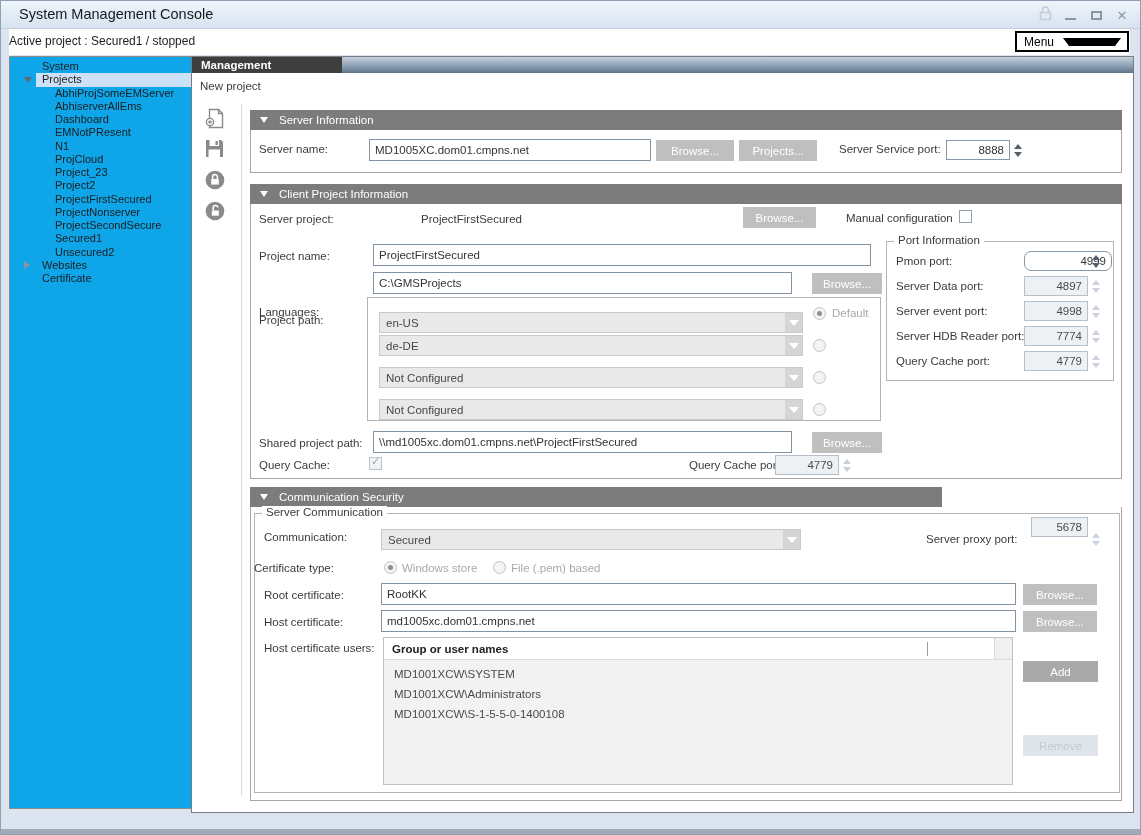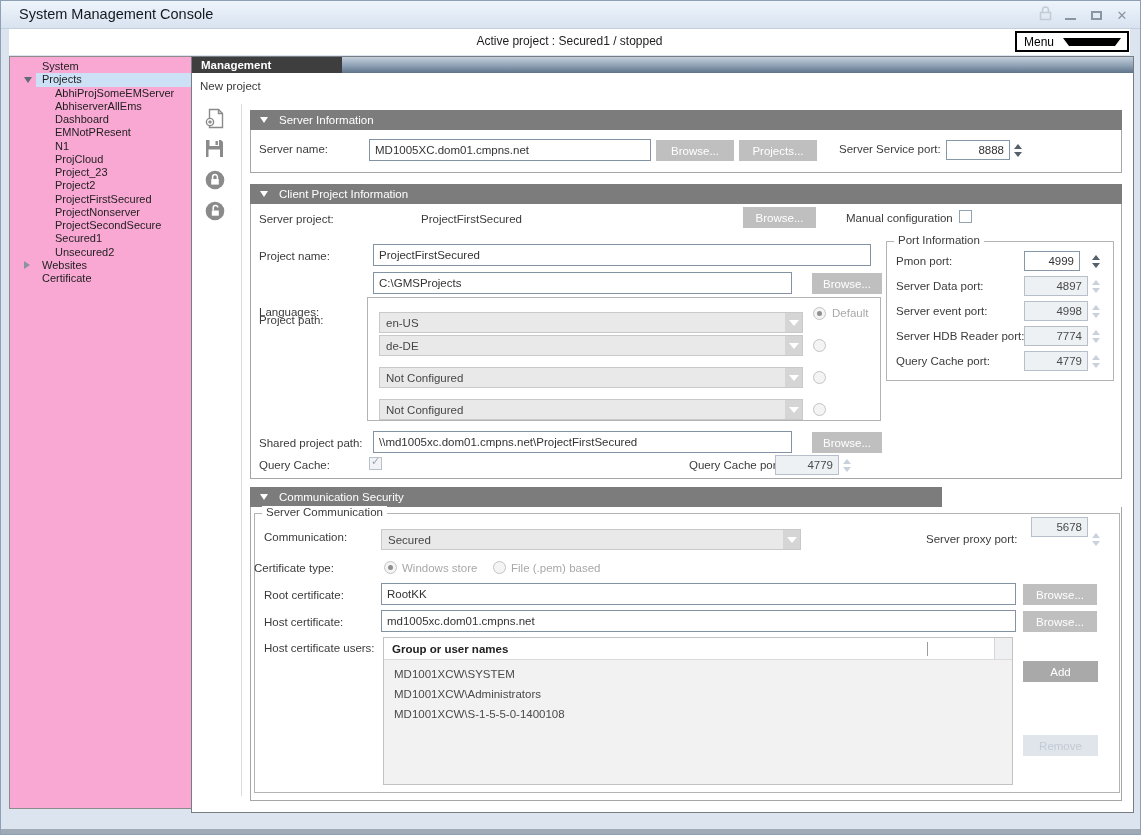--- a/index.html
+++ b/index.html
@@ -14,30 +14,30 @@
   .titlebar { position:absolute; left:0; top:0; width:1141px; height:28px;
               background:linear-gradient(#eef4fb,#d8e3f0); border-bottom:1px solid #c4d0de; }
   .title { position:absolute; left:18px; top:0; line-height:27px; font-size:14.5px; color:#15191e; }
   .winctl { position:absolute; top:0; right:12px; height:28px; display:flex; align-items:center; gap:10px; }
   .wbtn { color:#8a95a3; font-size:13px; width:16px; text-align:center; }
   .minbar { display:inline-block; width:11px; height:2px; background:#8a95a3; margin-top:8px; }
   .maxbox { display:inline-block; width:11px; height:9px; border:2px solid #8a95a3; }
 
   
   .band { position:absolute; left:8px; top:28px; width:1121px; height:26px; background:#fff; }
-  .active-text { position:absolute; left:0; top:0; width:100%; text-align:center;
+  .active-text { position:absolute; left:0; top:0; width:100%; text-align:left;
                  line-height:25px; font-size:12px; color:#1d1d1d; }
   .menu { position:absolute; left:1014px; top:30px; width:114px; height:21px; background:#fff;
           border:2px solid #000; display:flex; align-items:center; }
   .menu span { font-size:12px; color:#000; padding-left:7px; flex:1; }
   .menu .mar { width:0; height:0; border-left:6px solid transparent; border-right:6px solid transparent;
                border-top:8px solid #000; margin-right:6px; }
 
   
-  .tree { position:absolute; left:8px; top:55px; width:200px; height:753px; background:#f9a8d4;
+  .tree { position:absolute; left:8px; top:55px; width:200px; height:753px; background:#0ea5e9;
           border:1px solid #8c8c8c; padding-top:3px; overflow:hidden; }
   .trow { height:13.25px; line-height:13.25px; font-size:11px; color:#1e1e1e;
           position:relative; white-space:nowrap; }
   .trow.l1 { padding-left:32px; } .trow.l2 { padding-left:45px; }
   .trow.sel { background:linear-gradient(to right, transparent 26px, #cde1f6 26px); }
   .exp { position:absolute; left:14px; top:2px; width:0; height:0; }
   .exp.open { border-left:4.5px solid transparent; border-right:4.5px solid transparent;
               border-top:6px solid #5f6a75; top:4px; }
   .exp.closed { border-top:4.5px solid transparent; border-bottom:4.5px solid transparent;
                 border-left:6px solid #8b949e; }
@@ -279,21 +279,21 @@
   <div class="sf dis" style="left:774px; top:454px; width:64px;">4779</div>
   <div class="spin dis" style="left:840px; top:454px;">
       <i class="u"></i>
       <i class="d"></i>
     </div>
 
   <div class="gbox" style="left:885px; top:240px; width:228px; height:140px;"></div>
   <span class="glegend" style="left:893px; top:233px;">Port Information</span>
 
   <span class="lbl" style="left:895px; top:254px;">Pmon port:</span>
-  <div class="sf" style="left:1023px; top:250px; width:56px;">4999</div>
+  <div class="sf" style="left:1023px; top:250px; width:88px;border-radius:7px;">4999</div>
   <div class="spin en" style="left:1089px; top:250px;">
       <i class="u"></i>
       <i class="d"></i>
     </div>
 
   <span class="lbl" style="left:895px; top:279px;">Server Data port:</span>
   <div class="sf dis" style="left:1023px; top:275px; width:64px;">4897</div>
   <div class="spin dis" style="left:1089px; top:275px;">
       <i class="u"></i>
       <i class="d"></i>

